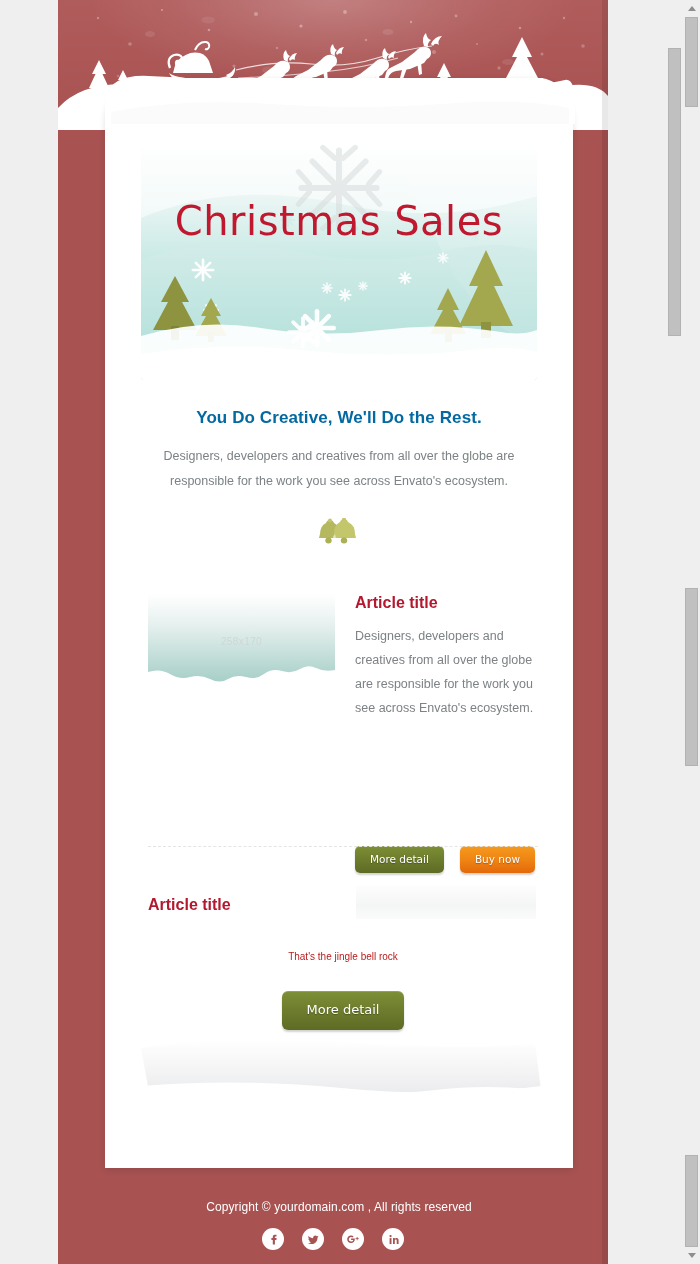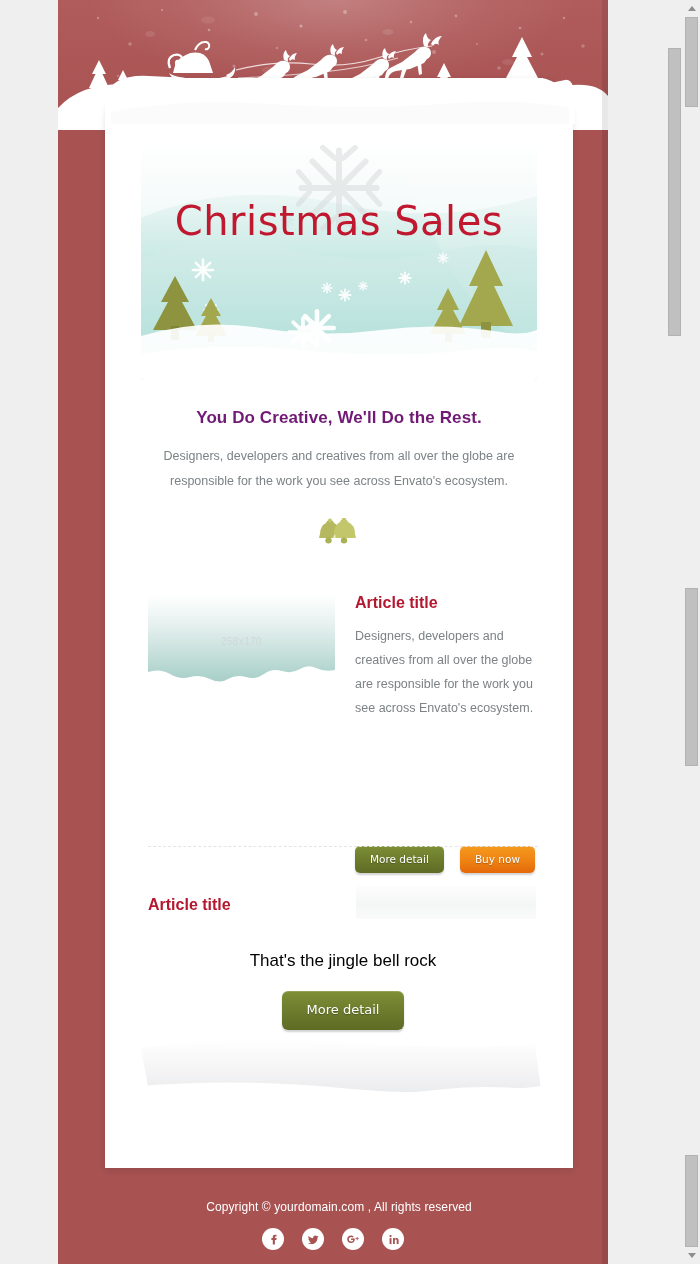--- a/index.html
+++ b/index.html
@@ -94,21 +94,21 @@
   .hero-sub {
     position: absolute; left: 0; right: 0; top: 108px;
     text-align: center;
     font-size: 17px; color: #8d9598; font-weight: 400;
     font-family: "DejaVu Sans", sans-serif;
   }
 
   
   .intro { position: absolute; left: 30px; top: 330px; width: 408px; text-align: center; }
   .intro-heading {
-    font-size: 17px; font-weight: bold; color: #701a75;
+    font-size: 17px; font-weight: bold; color: #0369a1;
     margin: 0 0 16px 0; letter-spacing: .1px;
   }
   .intro-text {
     font-size: 12.5px; color: #7c8285; line-height: 25px; margin: 0;
   }
   .bells { position: absolute; left: 50%; top: 440px; transform: translateX(-50%); }
 
   
   .article-1 { position: absolute; left: 43px; top: 516px; width: 390px; }
   .thumb-wrap { position: absolute; left: 0; top: 0; width: 187px; height: 100px; }
@@ -155,21 +155,21 @@
 
   
   .article-2 { position: absolute; left: 43px; top: 818px; width: 390px; }
   .a2-title { position: absolute; left: 0; top: 0; font-size: 16px; font-weight: bold; color: #b4182f; margin: 0; }
   .a2-box {
     position: absolute; left: 208px; top: -10px; width: 180px; height: 33px;
     background: linear-gradient(to bottom, #fdfdfd 0%, #f4f5f5 60%, #fbfbfb 100%);
   }
   .a2-caption {
     position: absolute; left: 0; right: 0; top: 55px; text-align: center;
-    font-size: 17px; color: #000000;
+    font-size: 10px; color: #b91c1c;
   }
   .a2-btn-wrap { position: absolute; left: 0; right: 0; top: 95px; display: flex; justify-content: center; }
 
   
   .foot-drift { position: absolute; left: 0; top: 950px; width: 468px; height: 88px; }
   .foot-links {
     position: absolute; left: 0; right: 0; top: 1026px;
     text-align: center; font-size: 12.5px; color: #b3a87a;
   }
   .foot-links a { color: #b3a87a; text-decoration: none; cursor: pointer; }

